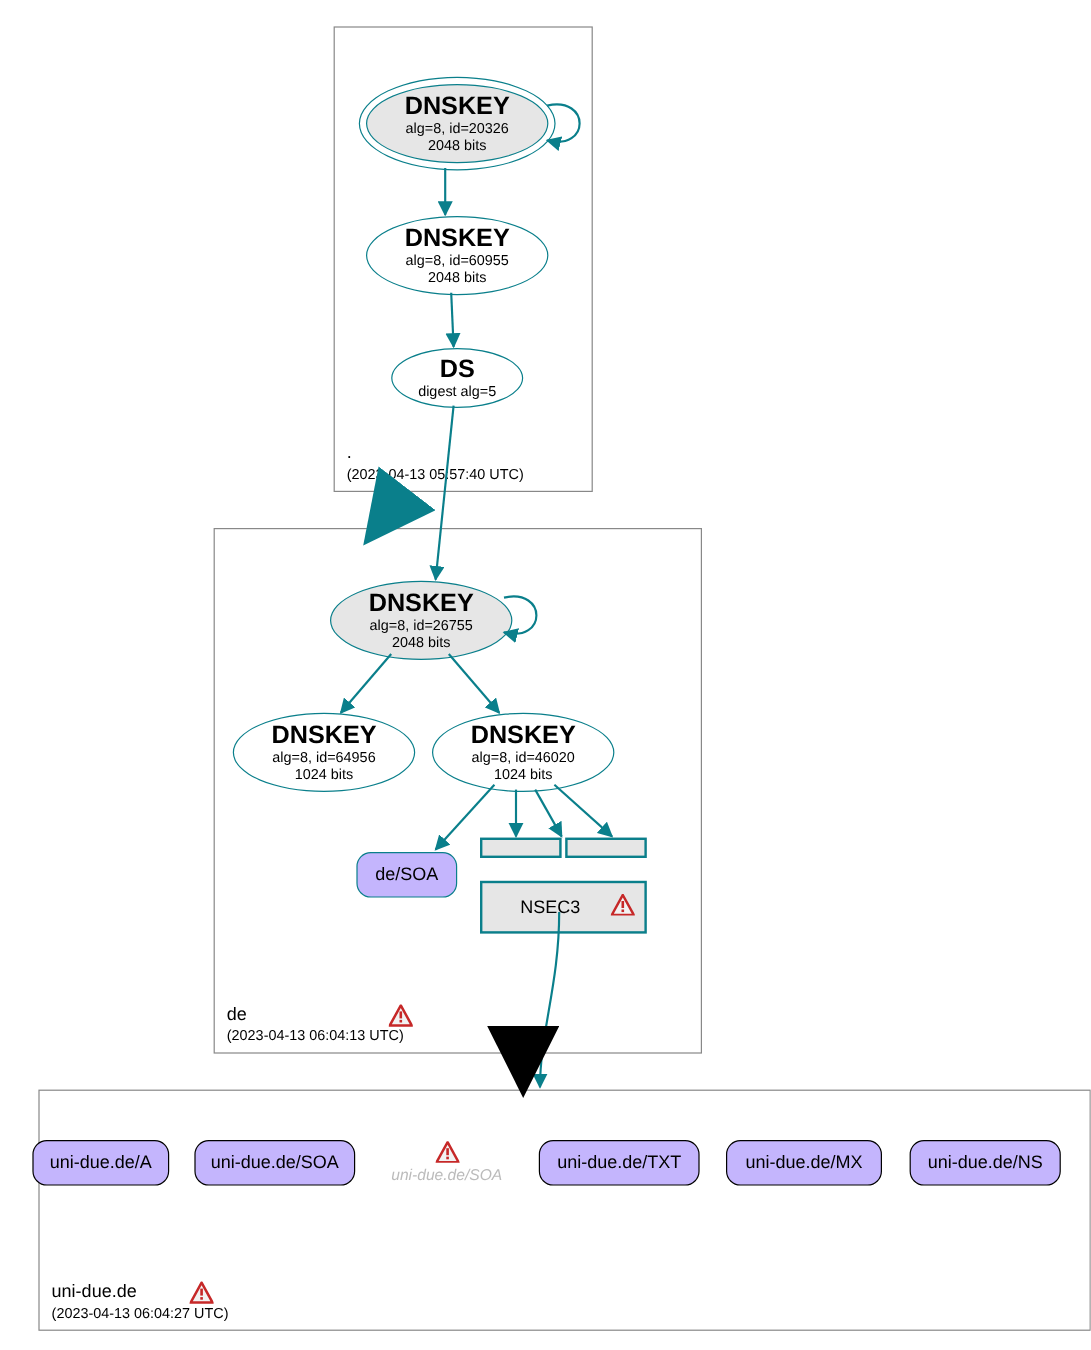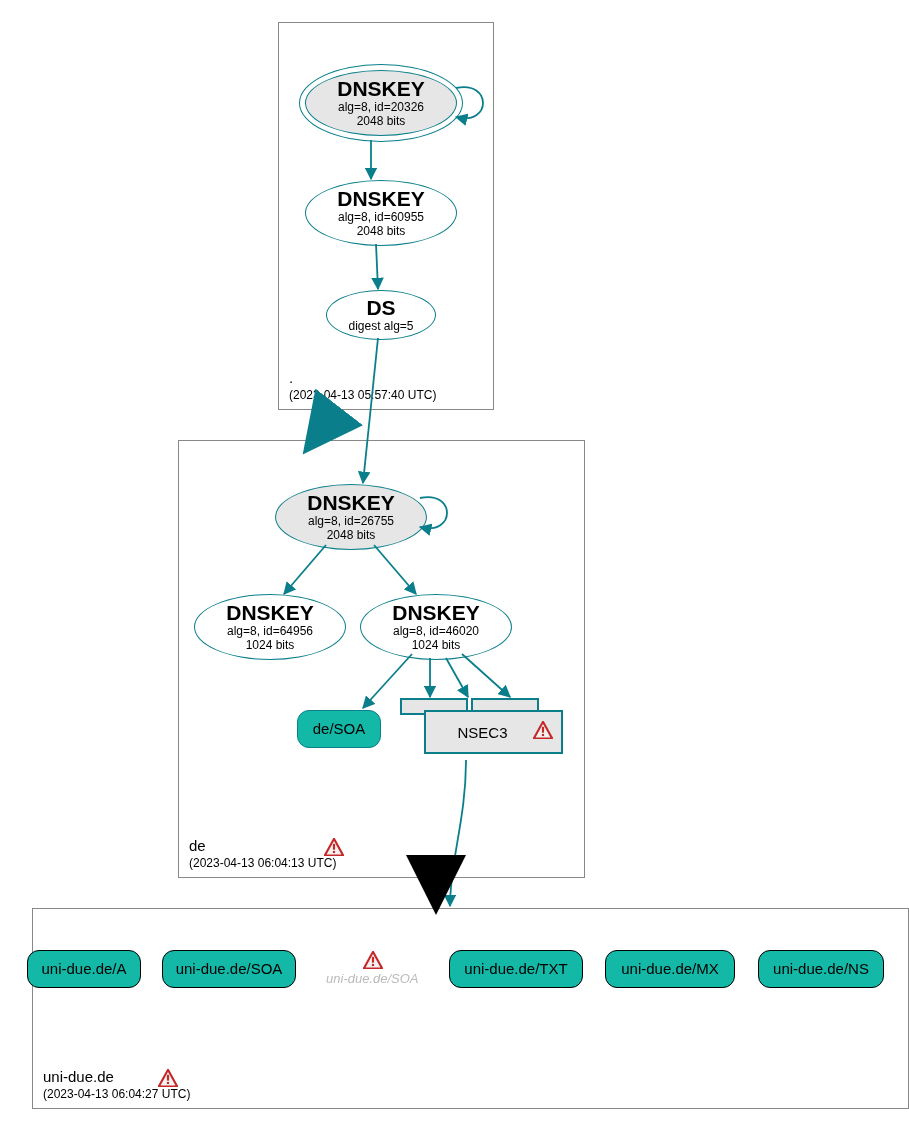--- a/index.html
+++ b/index.html
@@ -48,21 +48,21 @@
   .double-ring {
     position: absolute;
     border: 1.5px solid #0a7f8b;
     border-radius: 50%;
     background: transparent;
   }
 
   .rrset-box {
     border: 1.5px solid #000;
     border-radius: 12px;
-    background: #14b8a6;
+    background: #c4b5fd;
     font-size: 15px;
   }
   .rrset-box.teal { border-color: #0a7f8b; }
 
   .nsec3-group {
     position: absolute;
   }
   .nsec3-top-cell {
     position: absolute;
     background: #e6e6e6;
@@ -181,21 +181,21 @@
   <div class="sub">1024 bits</div>
 </div>
 
 <div class="node rrset-box teal" style="left:297px; top:710px; width:82px; height:36px;">
   <span>de/SOA</span>
 </div>
 
 <div class="nsec3-group" style="left:400px; top:698px; width:138px; height:64px;">
   <div class="nsec3-top-cell" style="left:0; top:0; width:64px; height:13px;"></div>
   <div class="nsec3-top-cell" style="left:71px; top:0; width:64px; height:13px;"></div>
-  <div class="nsec3-main" style="left:0; top:12px; width:135px; height:40px;margin-left:24px;">
+  <div class="nsec3-main" style="left:0; top:36px; width:135px; height:40px;">
     <span class="lbl">NSEC3</span>
     <span class="warn-icon" style="position:absolute; right:8px; top:9px;">
       <svg viewBox="0 0 24 22">
           <path d="M12 1 L23 21 L1 21 Z" fill="#f2f2f2" stroke="#c62828" stroke-width="2.5"></path>
           <rect x="10.7" y="7" width="2.6" height="7" fill="#c62828"></rect>
           <rect x="10.7" y="15.5" width="2.6" height="2.6" fill="#c62828"></rect>
         </svg>
     </span>
   </div>
 </div>

